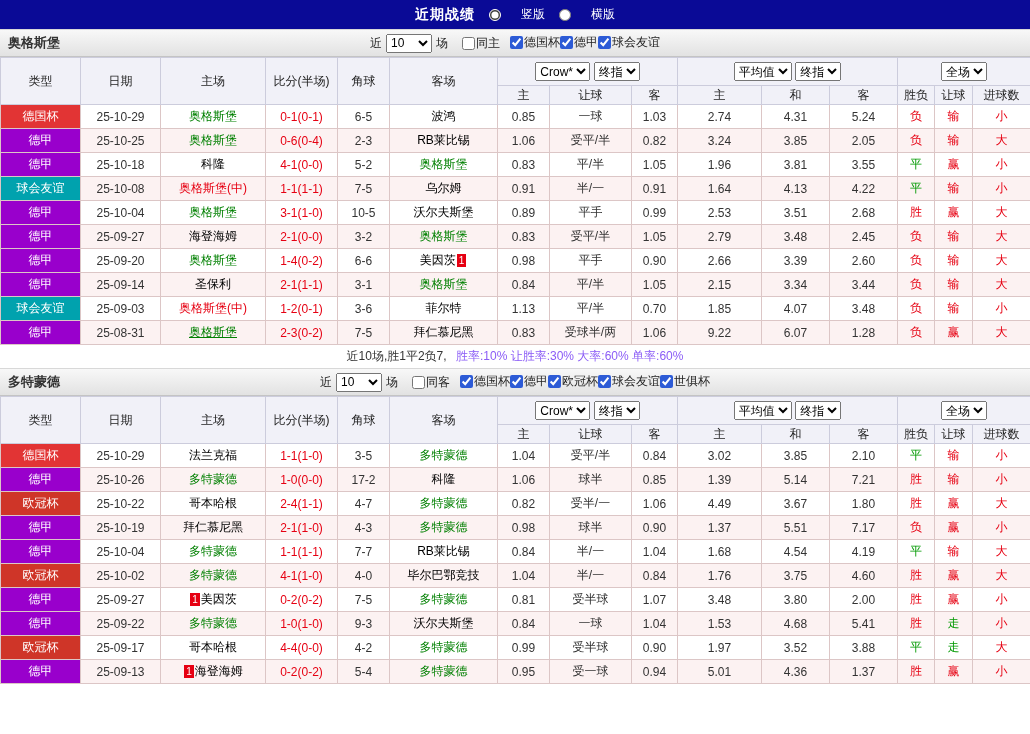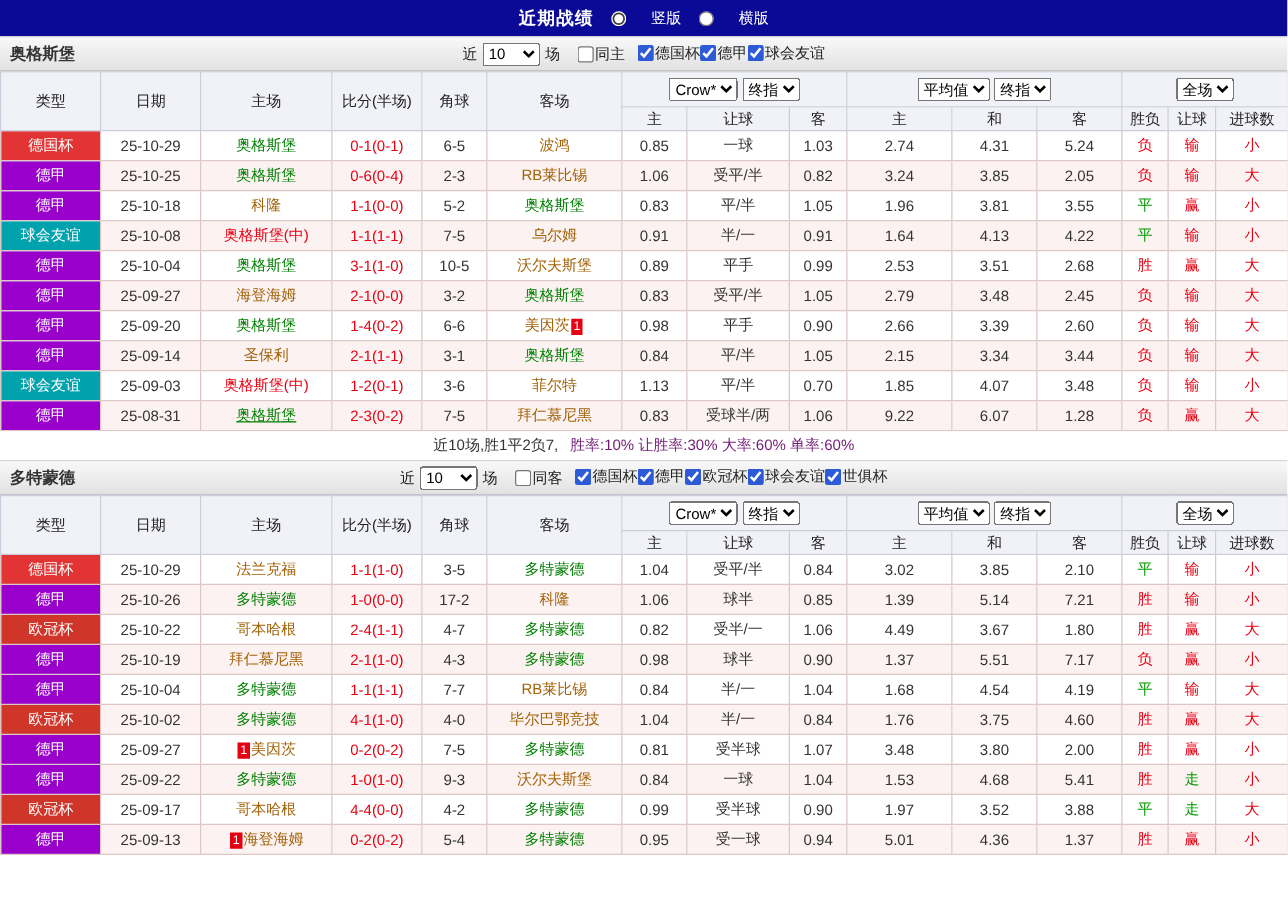--- a/index.html
+++ b/index.html
@@ -27,26 +27,26 @@
   thead th{background:#f1f1f8;border-color:#ccccdc;color:#222;font-size:12px;}
   thead tr.h1 th{height:28px;}
   thead tr.h2 th{height:19px;}
   thead select{height:19px;font-size:12px;vertical-align:middle;}
   tbody td{height:24px;color:#333;background:#fff;}
   tbody tr:nth-child(even) td{background:#fcf2f2;}
   td[data-name="competition-type"]{color:#fff;}
   td.sc{color:#e60012;}
   .team .tg{color:#008000;}
   .team .tr{color:#e60012;}
-  .team .tb{color:#a16207;}
+  .team .tb{color:#000000;}
   .ul{text-decoration:underline;}
   .rc{display:inline-block;background:#e60012;color:#fff;font-style:normal;font-size:10px;
       line-height:13px;padding:0 2px;margin:0 1px;}
   .summary{height:23px;line-height:23px;text-align:center;font-size:12px;color:#333;background:#fff;}
-  .sum-r{color:#701a75;margin-left:6px;}
+  .sum-r{color:#8b5cf6;margin-left:6px;}
 </style>
 </head>
 <body>
 
 <div class="topbar" data-name="top-header">
   <span class="title" data-name="page-title">近期战绩</span>
   <label data-name="layout-vertical-option">
     <input type="radio" name="layout" data-name="layout-vertical-radio" checked="" style="">
     <span data-name="layout-vertical-label">竖版</span>
   </label>
@@ -161,21 +161,21 @@
           <td data-name="odds-value">3.85</td>
           <td data-name="odds-value">2.05</td>
           <td data-name="result-winloss" style="color: rgb(230, 0, 18);">负</td>
           <td data-name="result-handicap" style="color: rgb(230, 0, 18);">输</td>
           <td data-name="result-goals" style="color: rgb(230, 0, 18);">大</td>
         </tr>
         <tr data-name="match-row">
           <td data-name="competition-type" style="background: rgb(153, 0, 204);">德甲</td>
           <td data-name="match-date">25-10-18</td>
           <td data-name="home-team" class="team"><span data-name="home-team-label" class="tb">科隆</span></td>
-          <td data-name="match-score" class="sc">1-1(0-0)</td>
+          <td data-name="match-score" class="sc">4-1(0-0)</td>
           <td data-name="corner-score">5-2</td>
           <td data-name="away-team" class="team"><span data-name="away-team-label" class="tg">奥格斯堡</span></td>
           <td data-name="odds-value">0.83</td>
           <td data-name="odds-value">平/半</td>
           <td data-name="odds-value">1.05</td>
           <td data-name="odds-value">1.96</td>
           <td data-name="odds-value">3.81</td>
           <td data-name="odds-value">3.55</td>
           <td data-name="result-winloss" style="color: rgb(0, 153, 0);">平</td>
           <td data-name="result-handicap" style="color: rgb(230, 0, 18);">赢</td>

